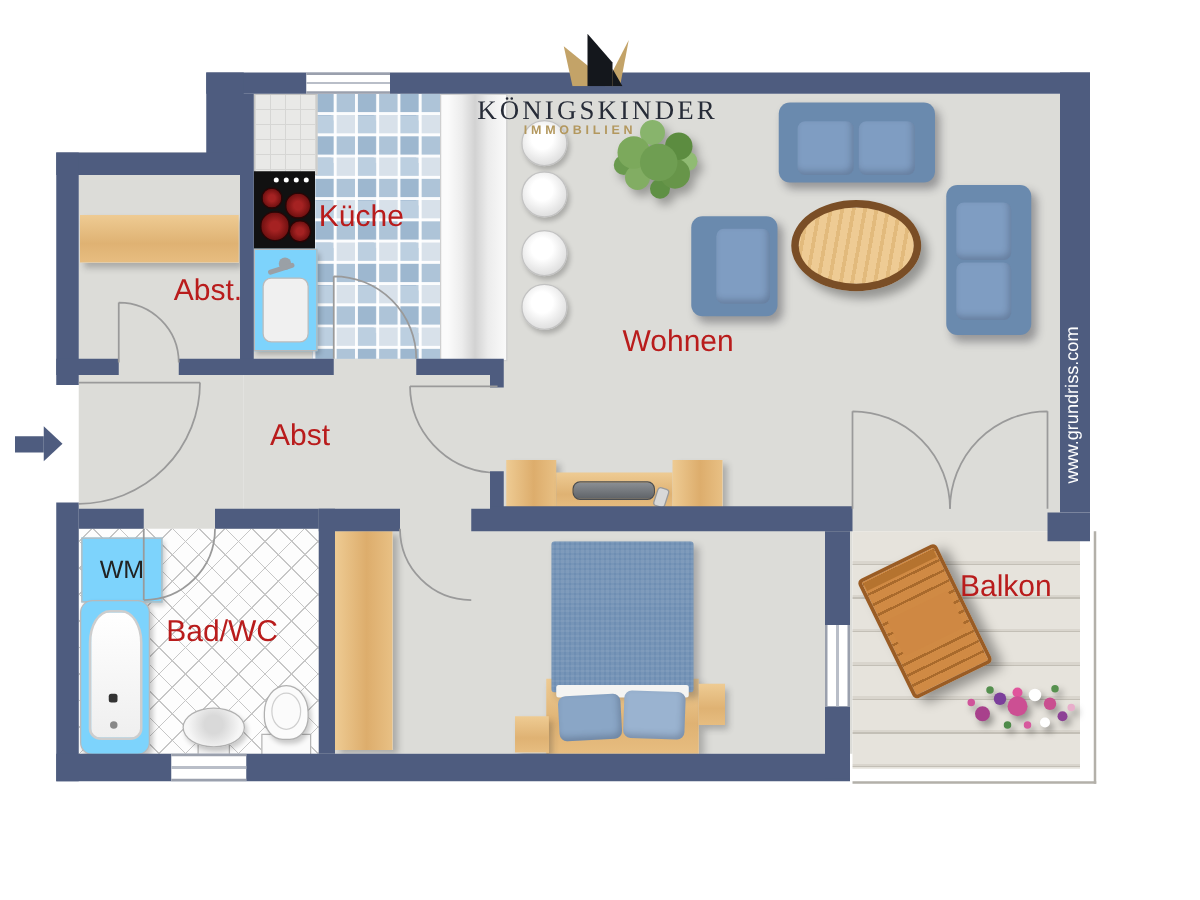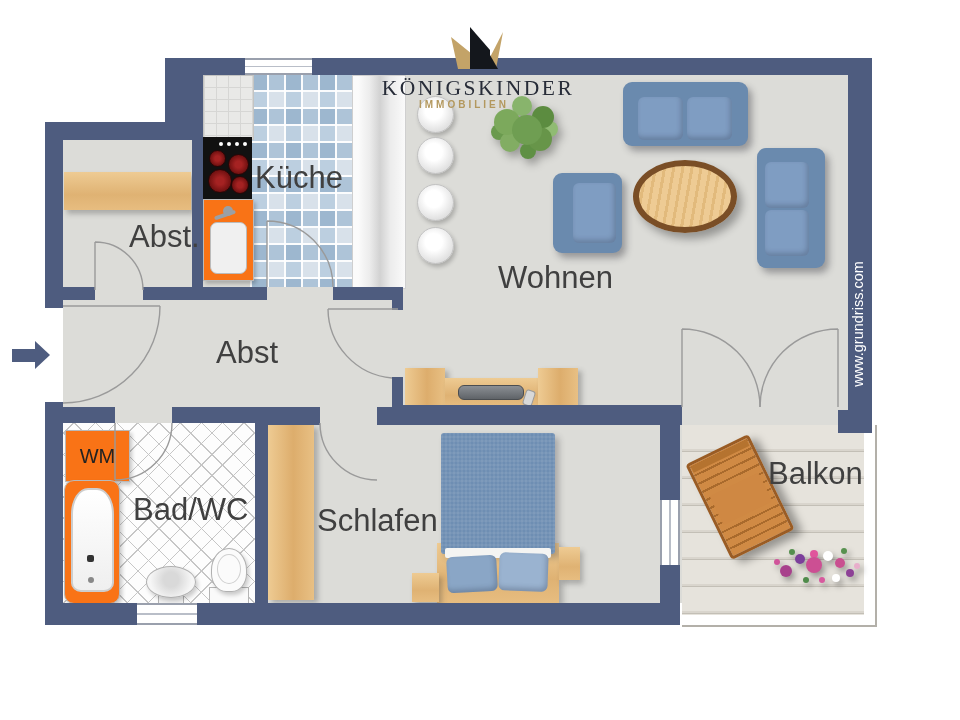--- a/index.html
+++ b/index.html
@@ -24,26 +24,26 @@
   
   .balconywrap{position:absolute;background:#fff;border-right:2px solid #b3b0a9;border-bottom:2px solid #b3b0a9}
   .deck{position:absolute;left:0;top:0;
     background:repeating-linear-gradient(180deg,#e6e3dc 0 24px,#d9d5cd 24px 26px,#c3bfb6 26px 27px);}
   .win{position:absolute;background:#fff;border-top:2px solid #9aa0ad;border-bottom:2px solid #9aa0ad;
     background-image:linear-gradient(180deg,transparent 44%,#b9bec8 44% 56%,transparent 56%)}
   .winv{position:absolute;background:#fff;border-left:2px solid #9aa0ad;border-right:2px solid #9aa0ad;
     background-image:linear-gradient(90deg,transparent 42%,#b9bec8 42% 58%,transparent 58%)}
   .wood{background:linear-gradient(180deg,#eecb93,#dfb273 60%,#e7bd80);box-shadow:3px 4px 5px rgba(60,60,60,.3)}
   .woodv{background:linear-gradient(90deg,#eecb93,#ddad6c 55%,#e8c084);box-shadow:4px 3px 5px rgba(60,60,60,.3)}
-  .room-label{position:absolute;font-size:31px;color:#404040;white-space:nowrap}
+  .room-label{position:absolute;font-size:24px;color:#b91c1c;white-space:nowrap}
   .sofa{position:absolute;background:#6a8aae;border-radius:9px;box-shadow:4px 5px 7px rgba(40,40,50,.38)}
   .cushion{position:absolute;background:#7f9dc2;border-radius:6px;box-shadow:inset -2px -3px 5px rgba(30,40,60,.25)}
   .stool{position:absolute;width:35px;height:35px;border-radius:50%;border:1px solid #c2c2c2;
     background:radial-gradient(circle at 45% 40%,#ffffff 30%,#e2e2e2 70%,#cfcfcf);box-shadow:2px 3px 4px rgba(0,0,0,.22)}
-  .white-fixture{background:#f97316;border:1px solid #b9b9b9;box-shadow:2px 3px 4px rgba(0,0,0,.22)}
+  .white-fixture{background:#7dd3fc;border:1px solid #b9b9b9;box-shadow:2px 3px 4px rgba(0,0,0,.22)}
   .arcline{stroke:#9a9a9a;stroke-width:1.4;fill:none}
   .brand-name{position:absolute;font-family:"Liberation Serif",serif;font-size:21.5px;letter-spacing:2.5px;
     color:#272c38;text-align:center}
   .brand-tagline{position:absolute;font-size:10px;letter-spacing:3px;color:#b3985e;text-align:center;font-weight:bold}
   .wmtext{position:absolute;left:849px;top:419px;width:190px;height:19px;line-height:19px;
     transform-origin:0 0;transform:rotate(-90deg);font-size:14.5px;color:#fff;text-align:center;white-space:nowrap}
   .burner{position:absolute;border-radius:50%;background:radial-gradient(circle,#a52222 25%,#7c1414 60%,#4c0a0a);border:1px solid #2a0505}
   .stove::before{content:"";position:absolute;right:5px;top:5px;width:4px;height:4px;border-radius:50%;background:#fff;
     box-shadow:-8px 0 0 #fff,-16px 0 0 #fff,-24px 0 0 #fff}
   .plant{position:absolute;width:30px;height:30px;border-radius:50%;background:#6f9e52;
@@ -202,25 +202,24 @@
     <path class="arcline" d="M838 407 V329 M838 329 A78 78 0 0 0 760 407"></path>
   </svg>
 
   <div>
     <div class="abs" style="left:12px;top:349px;width:23px;height:13px;background:#4e5c7f"></div>
     <div class="abs" style="left:35px;top:341px;width:0;height:0;border-left:15px solid #4e5c7f;
          border-top:14px solid transparent;border-bottom:14px solid transparent"></div>
   </div>
 
   <div class="room-label" style="left:255px;top:160px">Küche</div>
-  <div class="room-label" style="left:129px;top:219px">Abst.</div>
+  <div class="room-label" style="left:139px;top:219px">Abst.</div>
   <div class="room-label" style="left:216px;top:335px">Abst</div>
   <div class="room-label" style="left:498px;top:260px">Wohnen</div>
   <div class="room-label" style="left:133px;top:492px">Bad/WC</div>
-  <div class="room-label" style="left:317px;top:503px">Schlafen</div>
   <div class="room-label" style="left:768px;top:456px">Balkon</div>
 
   <div>
     <svg class="abs" style="left:450px;top:27px" width="56" height="42" viewBox="0 0 56 42">
       <polygon points="8,42 1,10 22,27 22,42" fill="#c3a368"></polygon>
       <polygon points="34,42 53,5 46,42" fill="#c3a368"></polygon>
       <polygon points="20,42 20,0 40,23 40,42" fill="#14171c"></polygon>
       <polygon points="40,42 40,28 48,42" fill="#14171c"></polygon>
     </svg>
     <div class="brand-name" style="left:378px;top:76px;width:200px">KÖNIGSKINDER</div>

